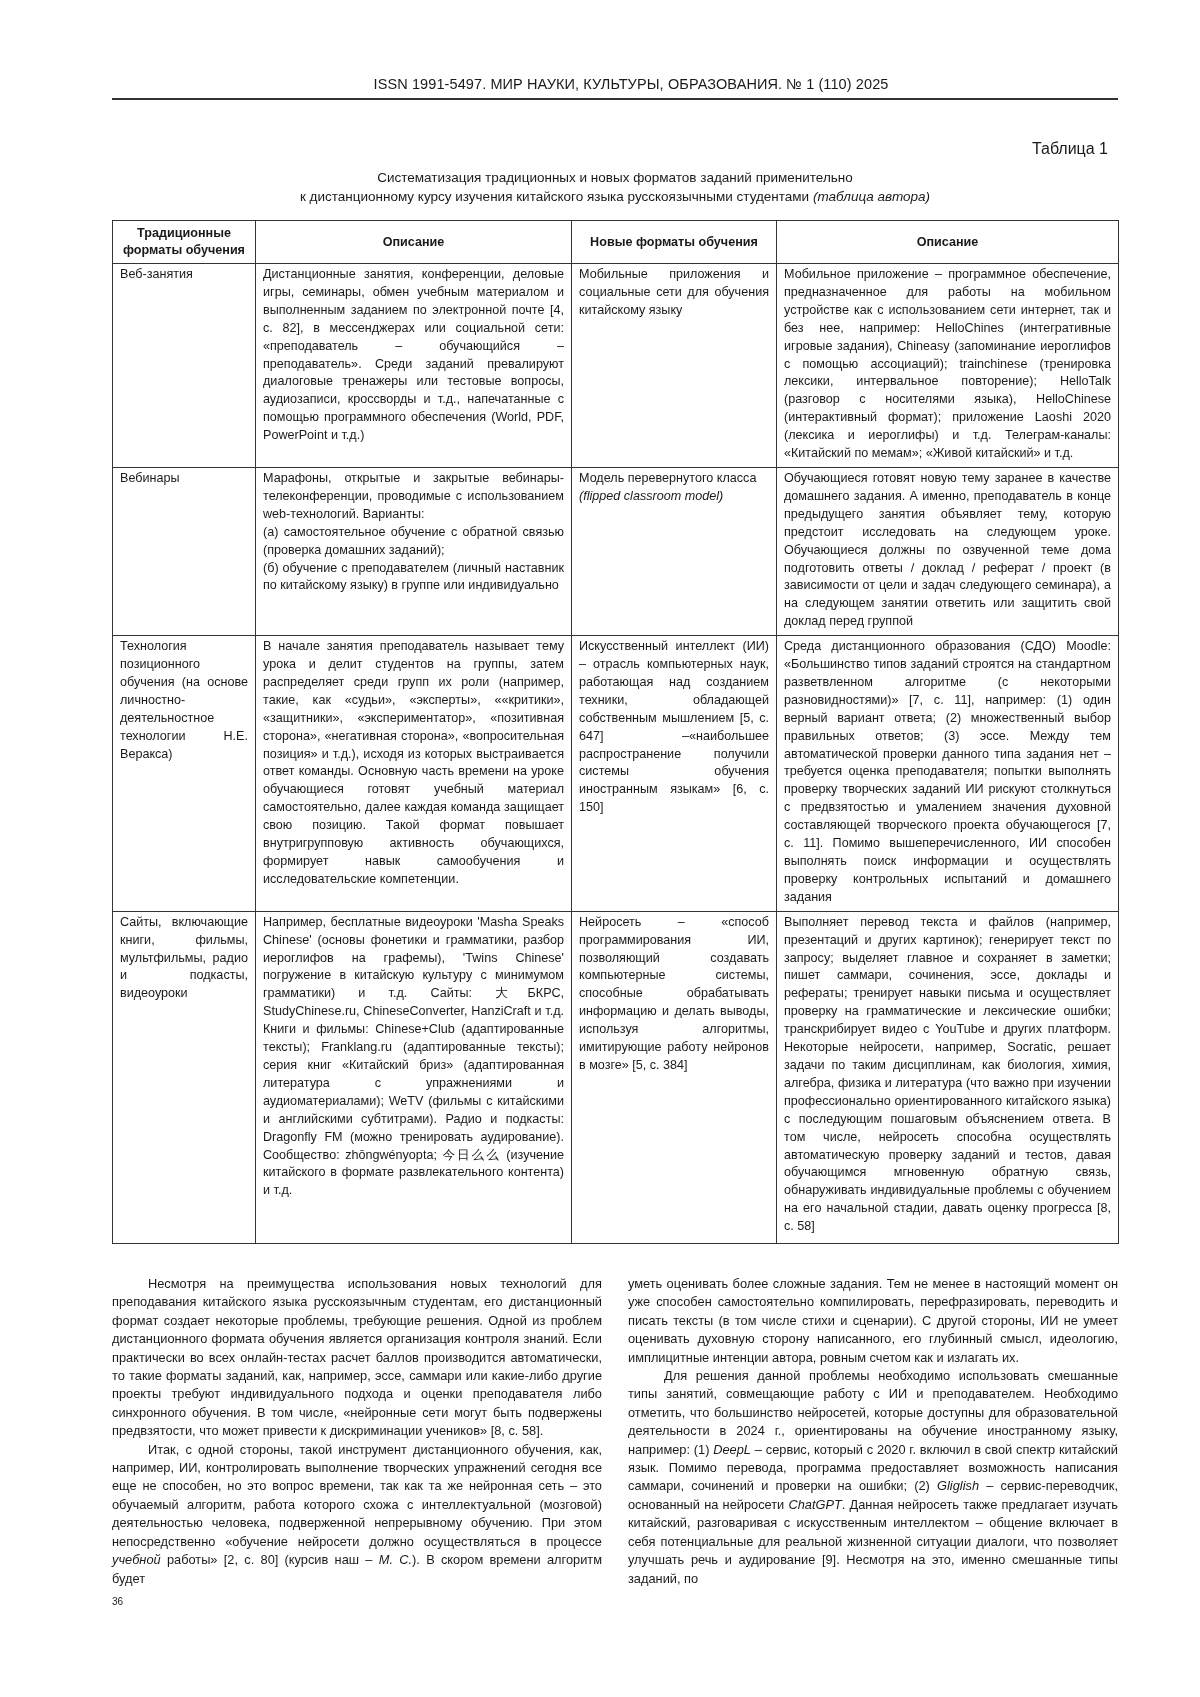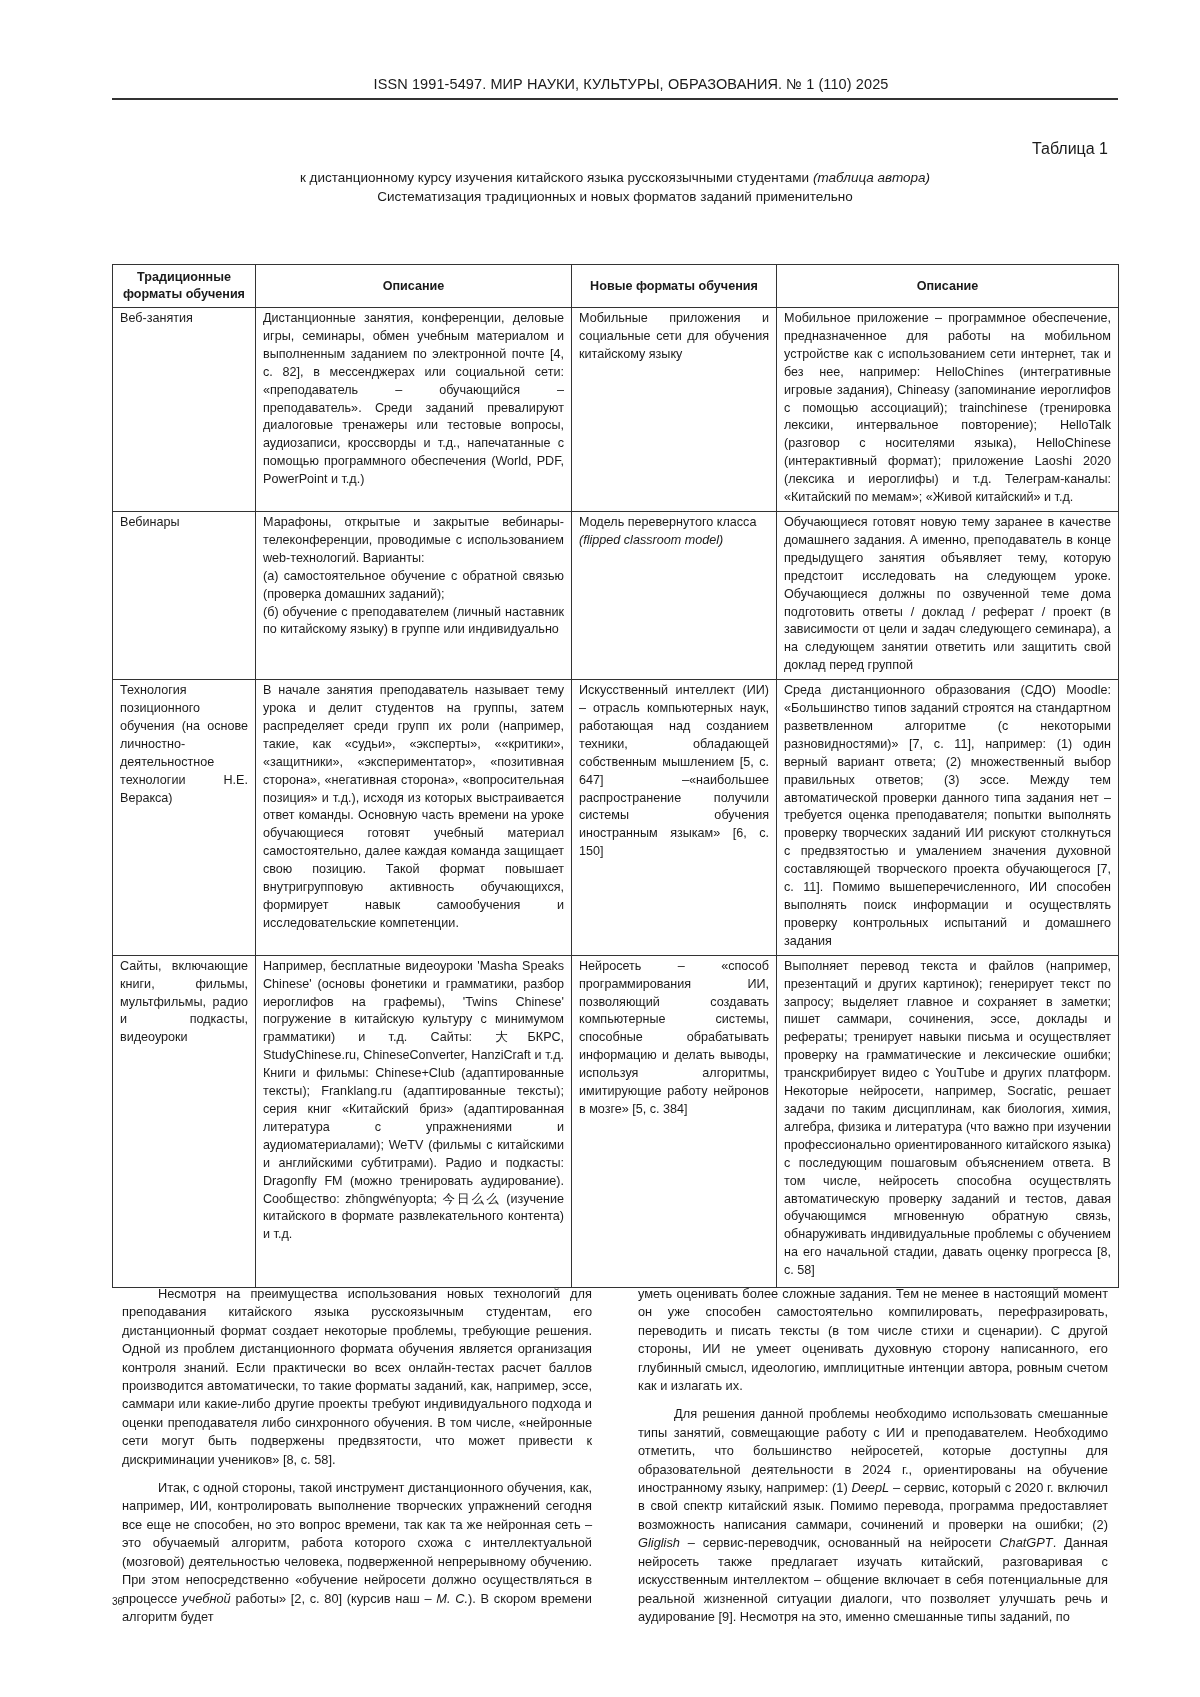--- a/index.html
+++ b/index.html
@@ -2,43 +2,43 @@
 <html><head>
 <meta charset="utf-8">
 <style>
   html, body { margin:0; padding:0; background:#fff; }
   body { width:1200px; height:1697px; position:relative; font-family:"Liberation Sans", sans-serif; color:#1a1a1a; overflow:hidden; }
   .header { position:absolute; left:128px; top:76px; width:1006px; text-align:center; font-size:14.5px; letter-spacing:0.1px; }
   .header-rule { position:absolute; left:112px; top:98px; width:1006px; height:2px; background:#333; }
   .table-label { position:absolute; right:92px; top:140px; font-size:16px; }
   .caption { position:absolute; left:112px; top:168px; width:1006px; text-align:center; font-size:13.5px; line-height:19px; }
   .caption i { font-style:italic; }
-  table.main { position:absolute; left:112px; top:220px; width:1006px; border-collapse:collapse; font-size:12.6px; line-height:17.9px; table-layout:fixed;margin-top:44px; }
+  table.main { position:absolute; left:112px; top:220px; width:1006px; border-collapse:collapse; font-size:12.6px; line-height:17.9px; table-layout:fixed; }
   table.main th, table.main td { border:1.5px solid #333; vertical-align:top; padding:2px 7px 4px 7px; }
   table.main th { font-weight:bold; text-align:center; vertical-align:middle; line-height:17px; padding:4px 6px; }
   table.main td.just { text-align:justify; }
   .col1 { width:143px; } .col2 { width:316px; } .col3 { width:205px; } .col4 { width:342px; }
   .it { font-style:italic; }
   .body-cols { position:absolute; left:112px; top:1275px; width:1006px; display:flex; justify-content:space-between; font-size:12.8px; line-height:18.4px; }
   .body-col { width:490px; text-align:justify; }
-  .body-col p { margin:10px; text-indent:36px; }
+  .body-col p { margin:0; text-indent:36px; }
   .body-col p.cont { text-indent:0; }
   .page-num { position:absolute; left:112px; top:1596px; font-size:10px; }
 </style>
 </head>
 <body>
 
 <div class="header">ISSN 1991-5497. МИР НАУКИ, КУЛЬТУРЫ, ОБРАЗОВАНИЯ.  № 1 (110) 2025</div>
 <div class="header-rule"></div>
 
 <div class="table-label">Таблица 1</div>
 
 <div class="caption">
+  <div>Систематизация традиционных и новых форматов заданий применительно</div>
   <div><span>к дистанционному курсу изучения китайского языка русскоязычными студентами</span> <i>(таблица автора)</i></div>
-  <div>Систематизация традиционных и новых форматов заданий применительно</div>
 </div>
 
 <table class="main">
   <colgroup>
       <col class="col1">
       <col class="col2">
       <col class="col3">
       <col class="col4">
     </colgroup>
   <thead>

